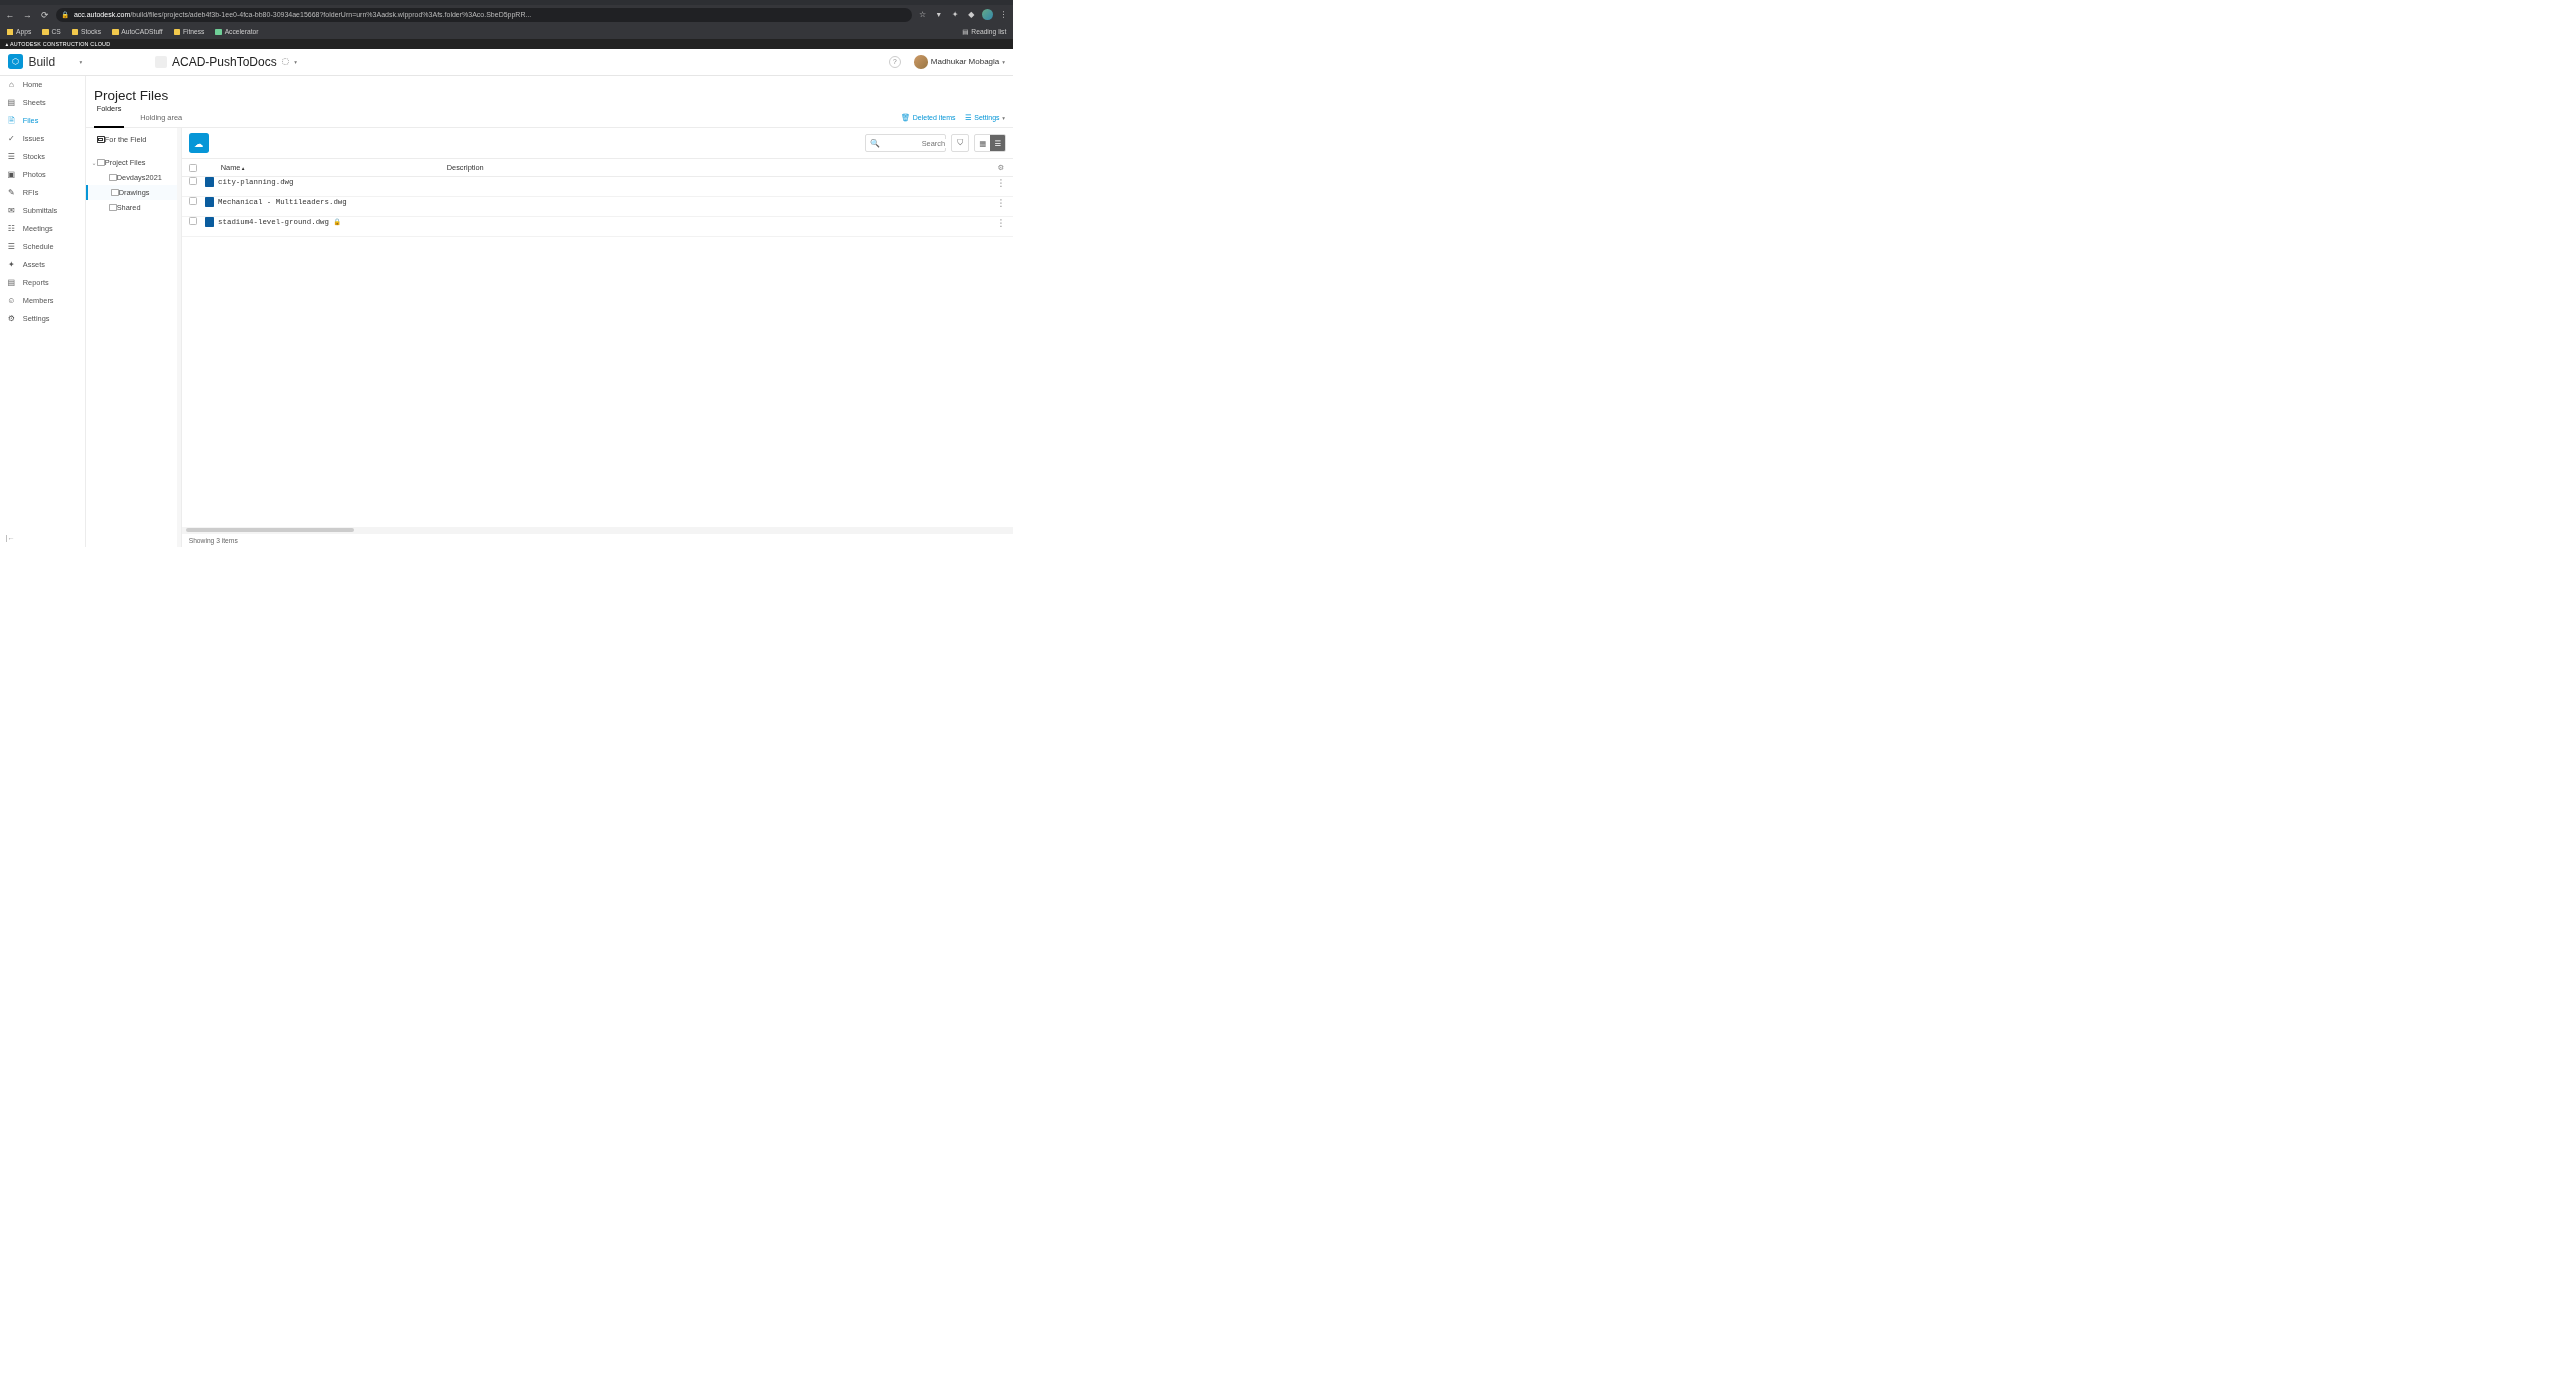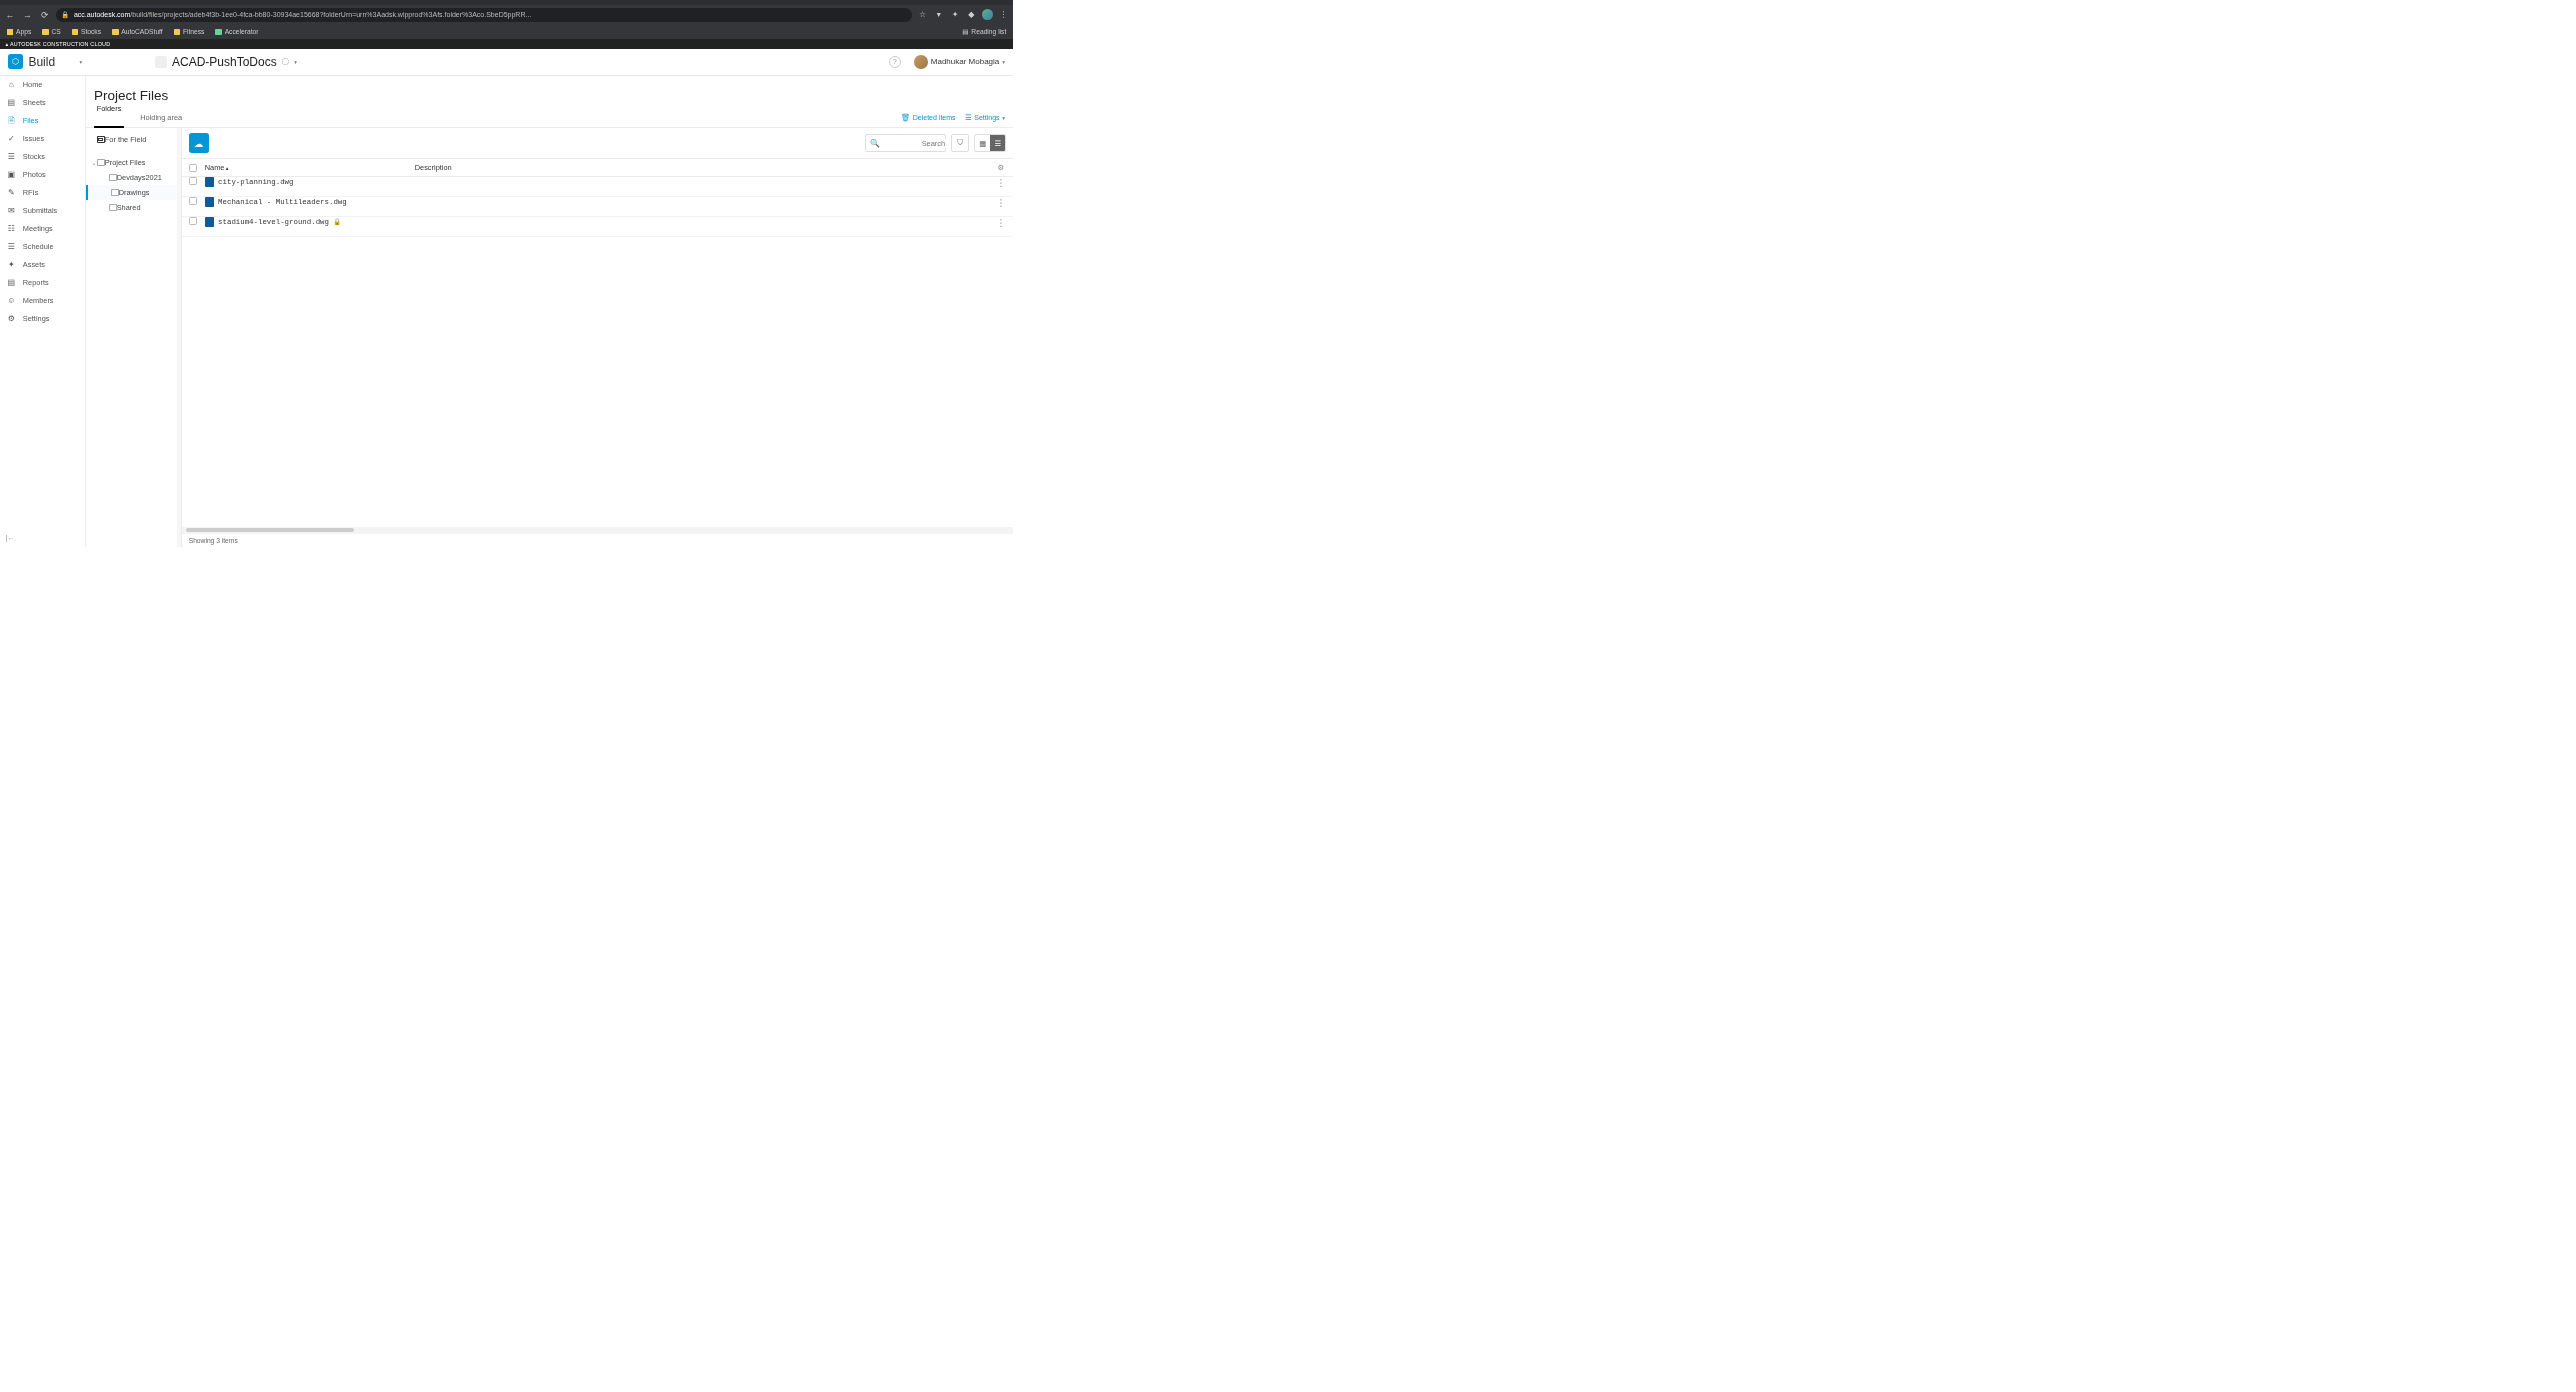--- a/index.html
+++ b/index.html
@@ -230,21 +230,21 @@
 .ticon-btn {
   width:17.5px;height:17.5px;border:0.7px solid #ddd;border-radius:2px;
   display:flex;align-items:center;justify-content:center;color:#666;font-size:8px;
 }
 .view-toggle{display:flex;border:0.7px solid #ddd;border-radius:2px;overflow:hidden;}
 .view-toggle .vt{width:15px;height:16px;display:flex;align-items:center;justify-content:center;color:#666;font-size:7.4px;}
 .view-toggle .vt.active{background:#666;color:#fff;}
 
 .col-header {
   height: 19px;border-top:0.7px solid #ececec;border-bottom:0.7px solid #ececec;
-  display:flex;align-items:center;padding:0 6.7px;font-size:7.4px;color:#333;gap:8px;
+  display:flex;align-items:center;padding:0 6.7px;font-size:7.4px;color:#333;gap:24px;
 }
 .col-header .chk{width:8px;height:8px;border:0.7px solid #bbb;border-radius:1.3px;}
 .col-header .name{flex:0 0 202px;display:flex;align-items:center;gap:1.3px;}
 .col-header .desc{flex:1;}
 .col-header .set{width:10.8px;text-align:center;color:#888;}
 
 .file-rows { flex:1; overflow-y:auto; }
 .file-row {
   height: 20px;border-bottom:0.7px solid #f2f2f2;
   display:flex;align-items:flex-start;padding:0 6.7px;font-size:7.4px;color:#333;gap:8px;font-family:Liberation Mono, monospace;

